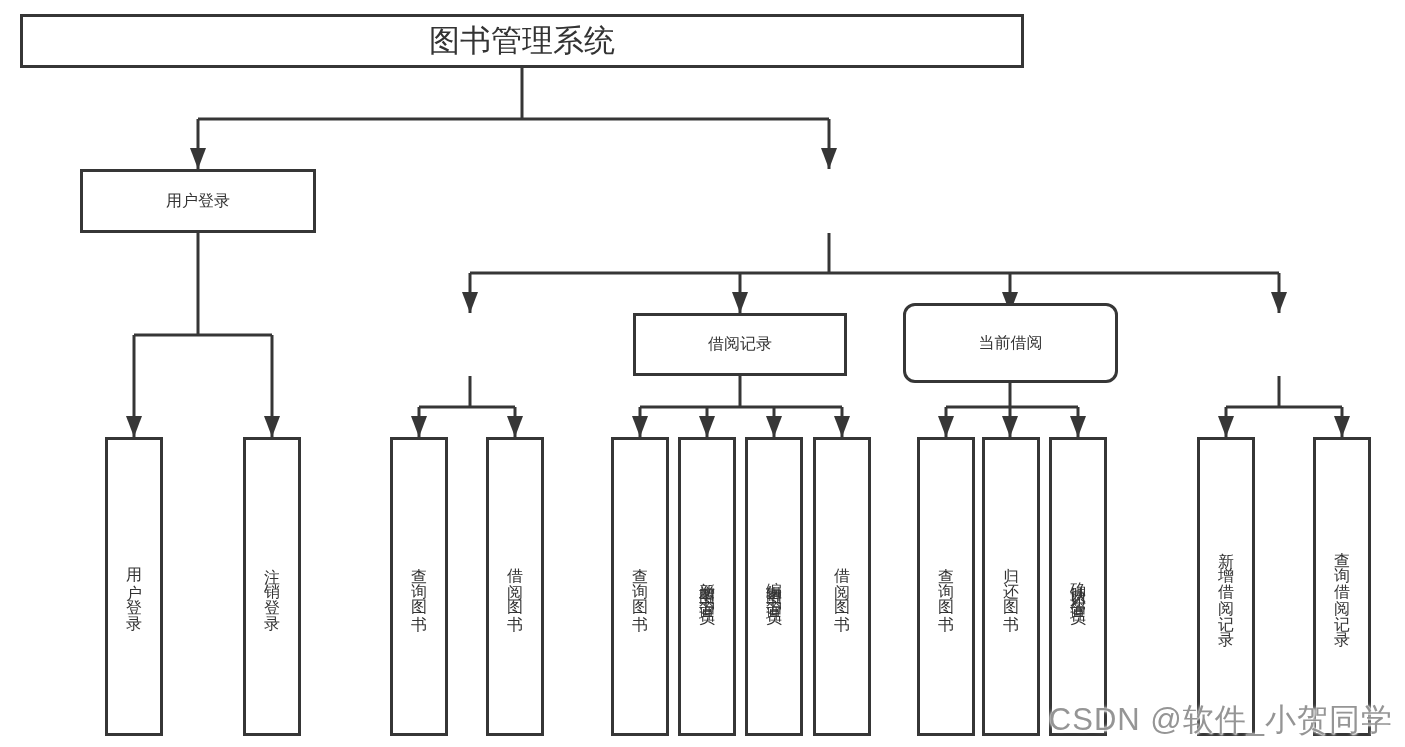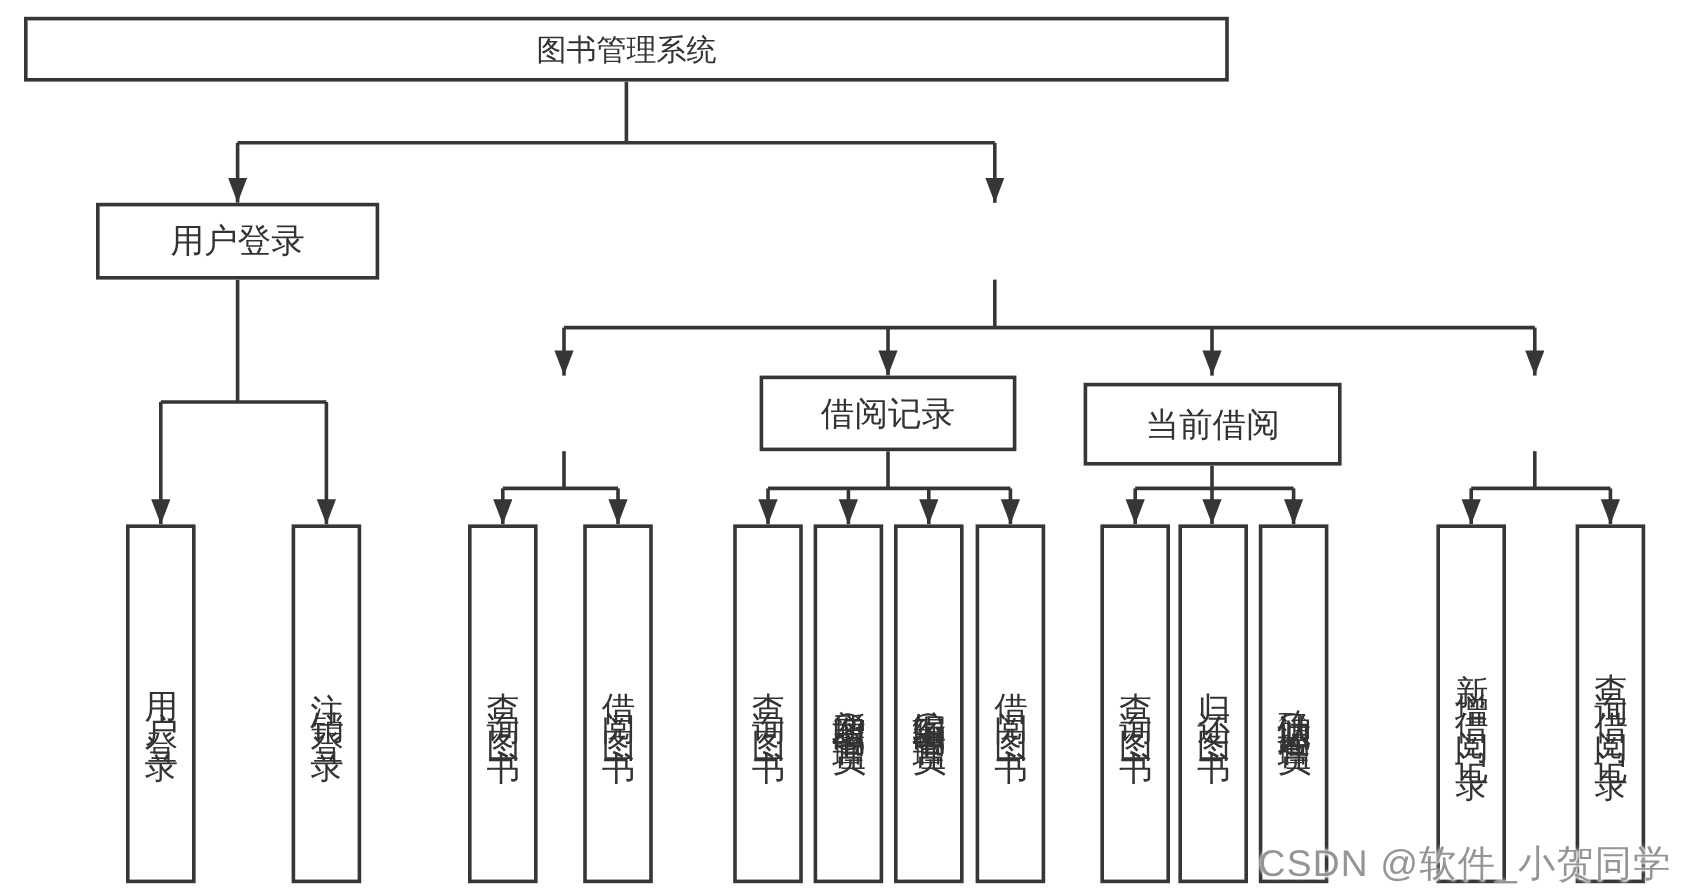--- a/index.html
+++ b/index.html
@@ -23,25 +23,25 @@
   }
   .box {
     position: absolute;
     box-sizing: border-box;
     background: #ffffff;
     border: 3px solid #363636;
     display: flex;
     align-items: center;
     justify-content: center;
     color: #333333;
-    font-size: 28px;
+    font-size: 16px;
     z-index: 2;
     text-align: center;
   }
-  .box.root { font-size: 25px; }
+  .box.root { font-size: 31px; }
   .v-label {
     writing-mode: vertical-rl;
     text-orientation: mixed;
     letter-spacing: 16px;
     line-height: 1;
     white-space: nowrap;
   }
   .v-label.tight { letter-spacing: 4px; }
   .watermark {
     position: absolute;
@@ -125,21 +125,21 @@
     <span>图书管理系统</span>
   </div>
 
   <div class="box" style="left:80px; top:169px; width:236px; height:64px;">
     <span>用户登录</span>
   </div>
 
   <div class="box" style="left:633px; top:313px; width:214px; height:63px;">
     <span>借阅记录</span>
   </div>
-  <div class="box" style="left:903px; top:319px; width:215px; height:69px;">
+  <div class="box" style="left:903px; top:303px; width:215px; height:80px;border-radius:12px;">
     <span>当前借阅</span>
   </div>
 
   <div class="box leaf" style="left:105px; top:437px; width:58px; height:299px;">
     <span class="v-label">用户登录</span>
   </div>
   <div class="box leaf" style="left:243px; top:437px; width:58px; height:299px;">
     <span class="v-label">注销登录</span>
   </div>
 

